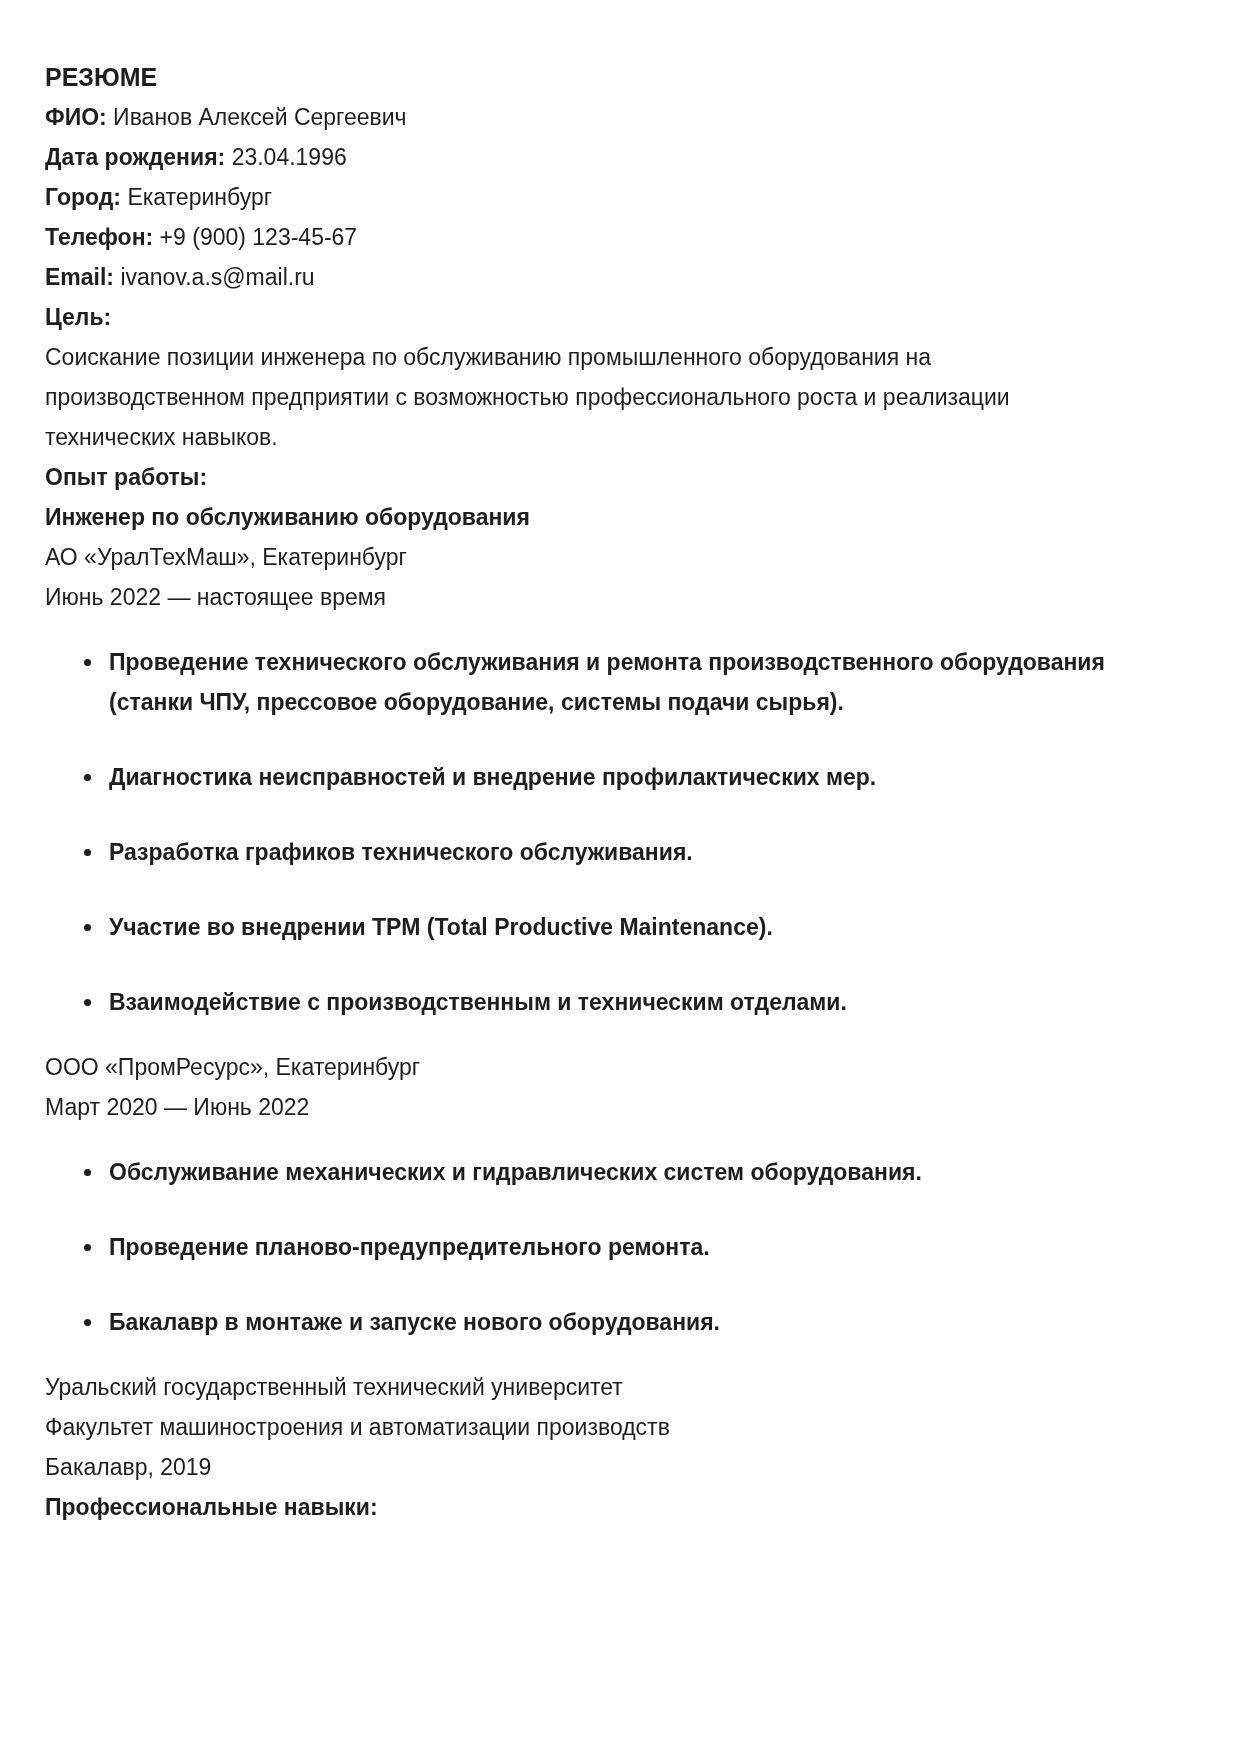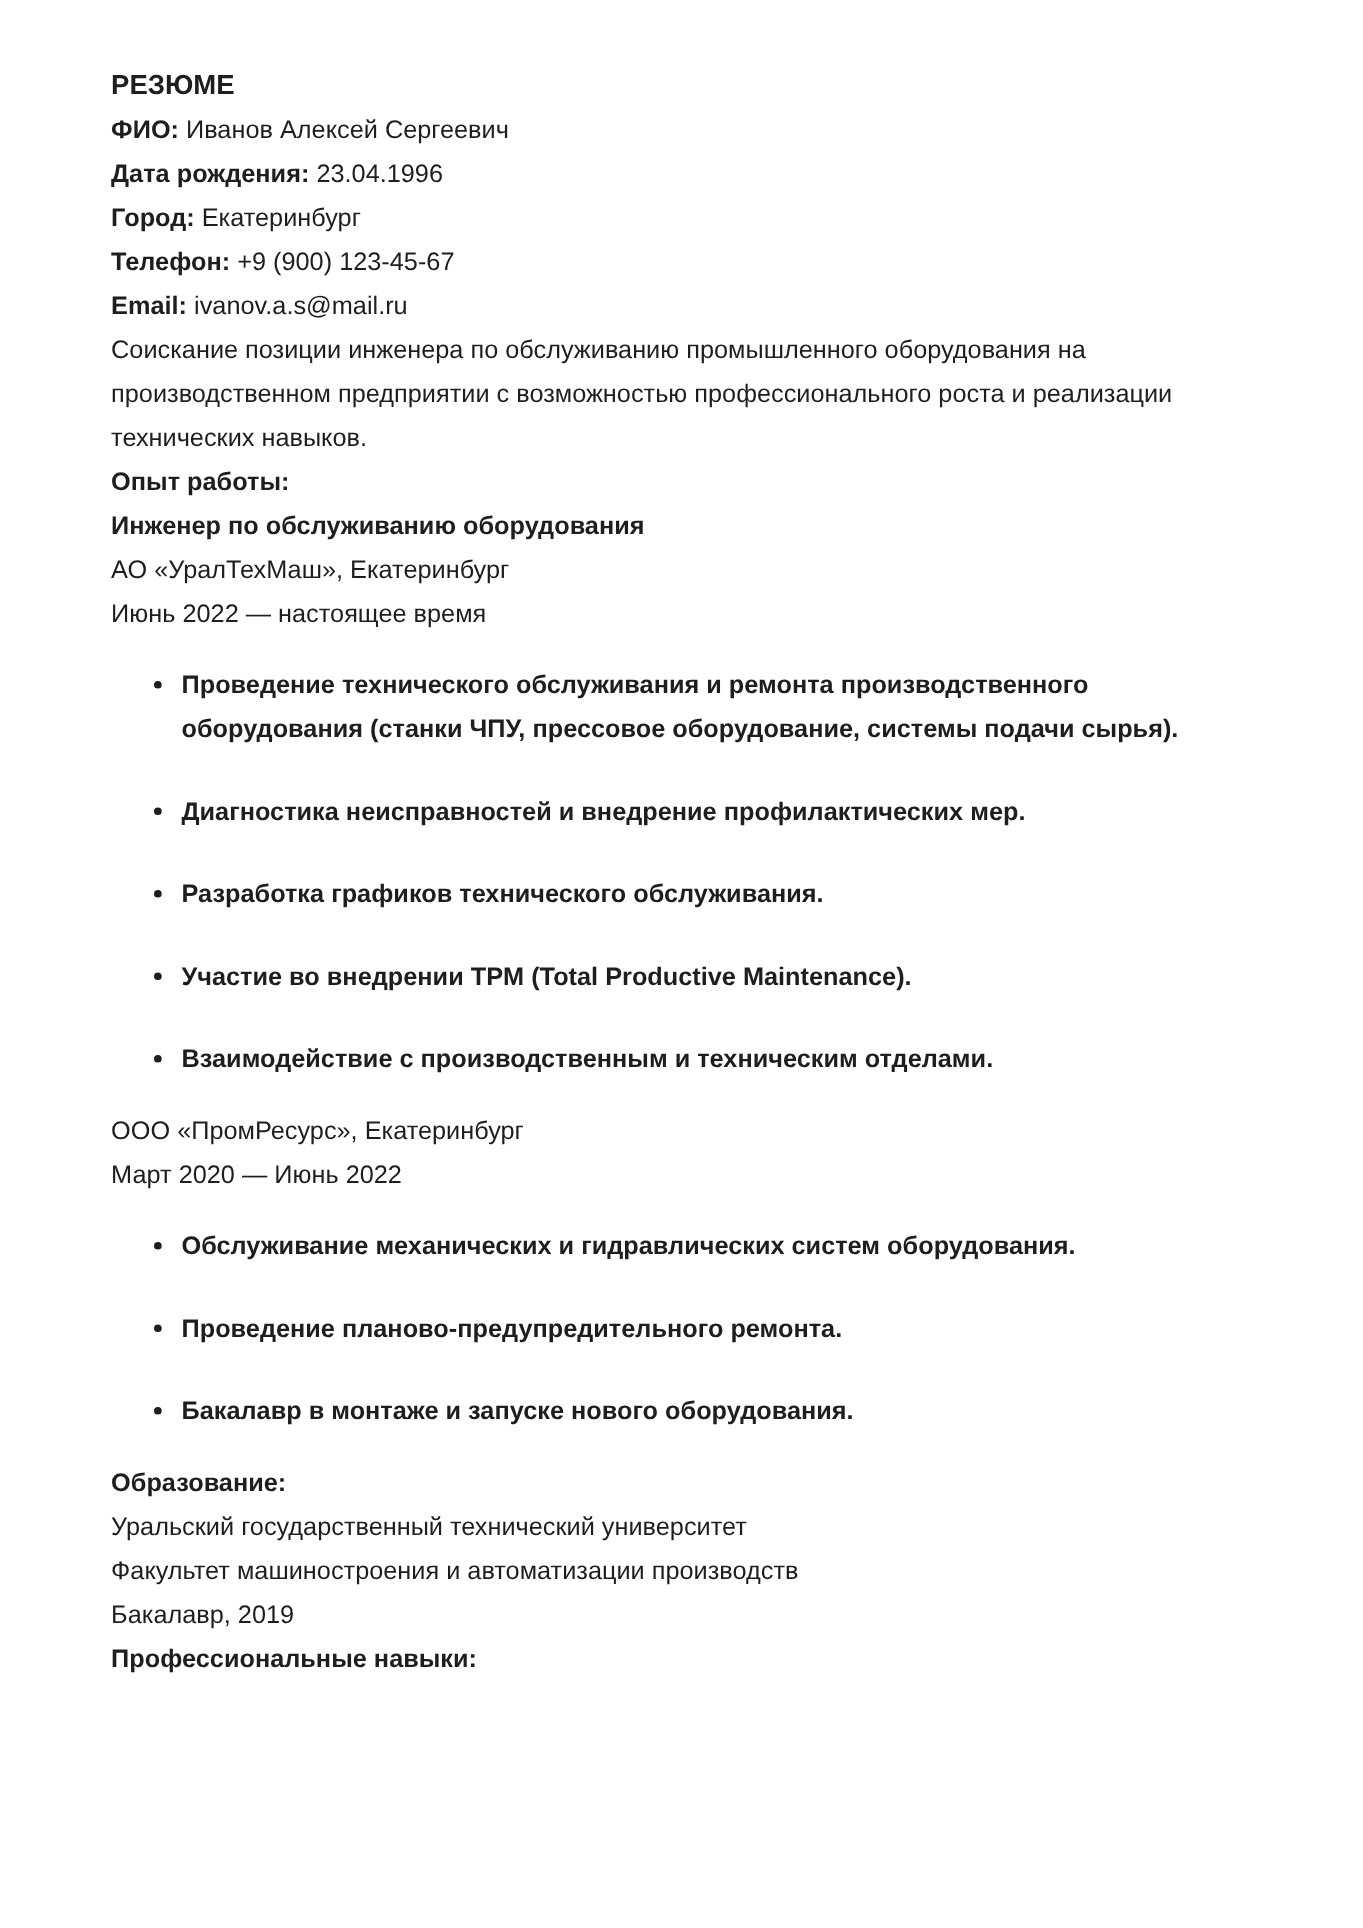--- a/index.html
+++ b/index.html
@@ -11,21 +11,21 @@
     width: 1239px;
     height: 1753px;
     overflow: hidden;
     font-family: "Liberation Sans", "DejaVu Sans", sans-serif;
     color: #1e1e1e;
   }
   .doc {
     box-sizing: border-box;
     width: 1239px;
     min-height: 1753px;
-    padding: 57px 92px 60px 101px;
+    padding: 57px 92px 60px 45px;
     font-size: 23px;
     line-height: 40px;
     -webkit-font-smoothing: antialiased;
   }
   .doc-title {
     margin: 0;
     font-size: 25px;
     line-height: 40px;
     font-weight: 700;
   }
@@ -60,20 +60,21 @@
 <div class="doc">
 
   <h1 class="doc-title">РЕЗЮМЕ</h1>
 
   <p class="line"><span class="b">ФИО:</span> <span>Иванов Алексей Сергеевич</span></p>
   <p class="line"><span class="b">Дата рождения:</span> <span>23.04.1996</span></p>
   <p class="line"><span class="b">Город:</span> <span>Екатеринбург</span></p>
   <p class="line"><span class="b">Телефон:</span> <span>+9 (900) 123-45-67</span></p>
   <p class="line"><span class="b">Email:</span> <span>ivanov.a.s@mail.ru</span></p>
 
+  <p class="line b gap">Цель:</p>
   <p class="line para">Соискание позиции инженера по обслуживанию промышленного оборудования на производственном предприятии с возможностью профессионального роста и реализации технических навыков.</p>
 
   <p class="line b gap">Опыт работы:</p>
 
   <div>
     <p class="line b gap">Инженер по обслуживанию оборудования</p>
     <p class="line">АО «УралТехМаш», Екатеринбург</p>
     <p class="line">Июнь 2022 — настоящее время</p>
     <ul class="bullets">
       <li class="para">Проведение технического обслуживания и ремонта производственного оборудования (станки ЧПУ, прессовое оборудование, системы подачи сырья).</li>
@@ -88,21 +89,20 @@
     <p class="line">ООО «ПромРесурс», Екатеринбург</p>
     <p class="line">Март 2020 — Июнь 2022</p>
     <ul class="bullets">
       <li class="para">Обслуживание механических и гидравлических систем оборудования.</li>
       <li class="para">Проведение планово-предупредительного ремонта.</li>
       <li class="para">Бакалавр в монтаже и запуске нового оборудования.</li>
     </ul>
   </div>
 
   <div>
-    <p class="line b">Образование:</p>
     <p class="line">Уральский государственный технический университет</p>
     <p class="line">Факультет машиностроения и автоматизации производств</p>
     <p class="line">Бакалавр, 2019</p>
   </div>
 
   <p class="line b gap">Профессиональные навыки:</p>
 
 </div>
 
 </body></html>

